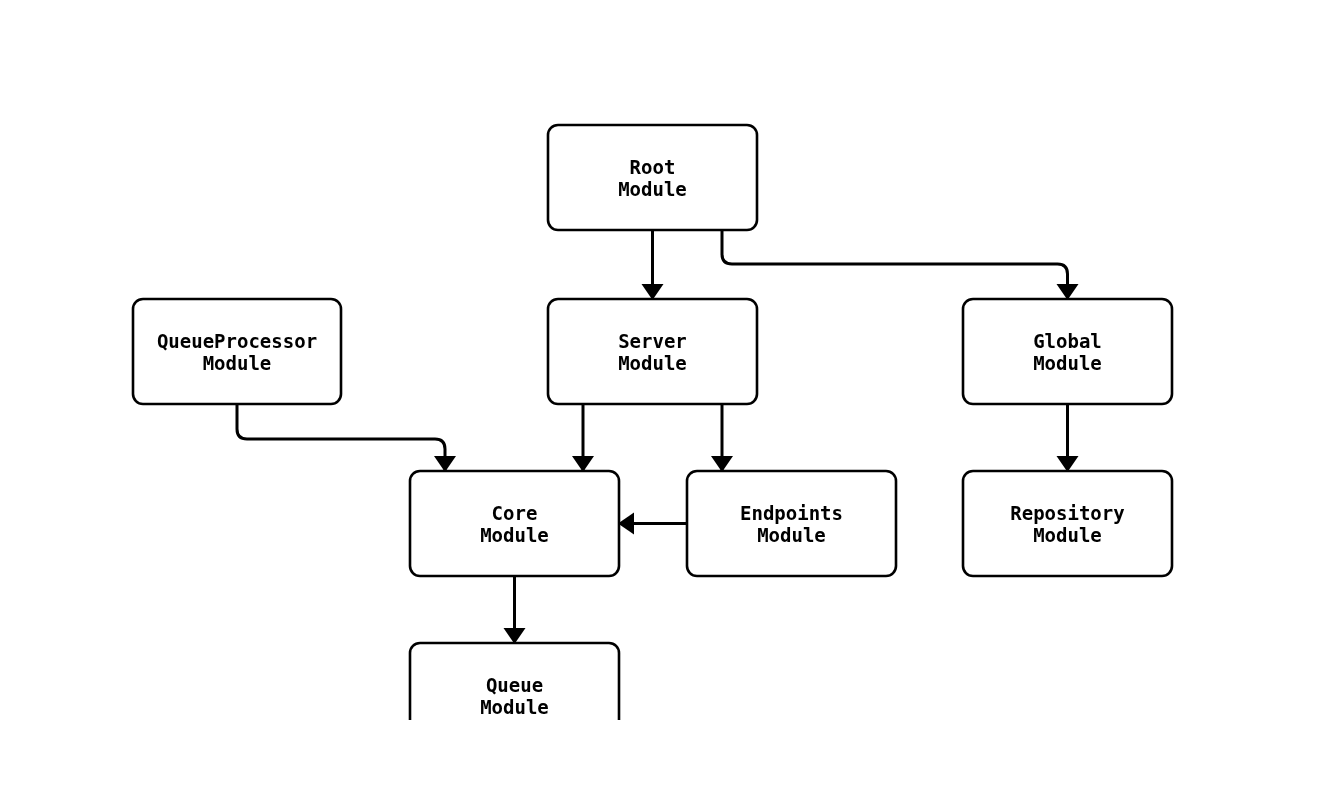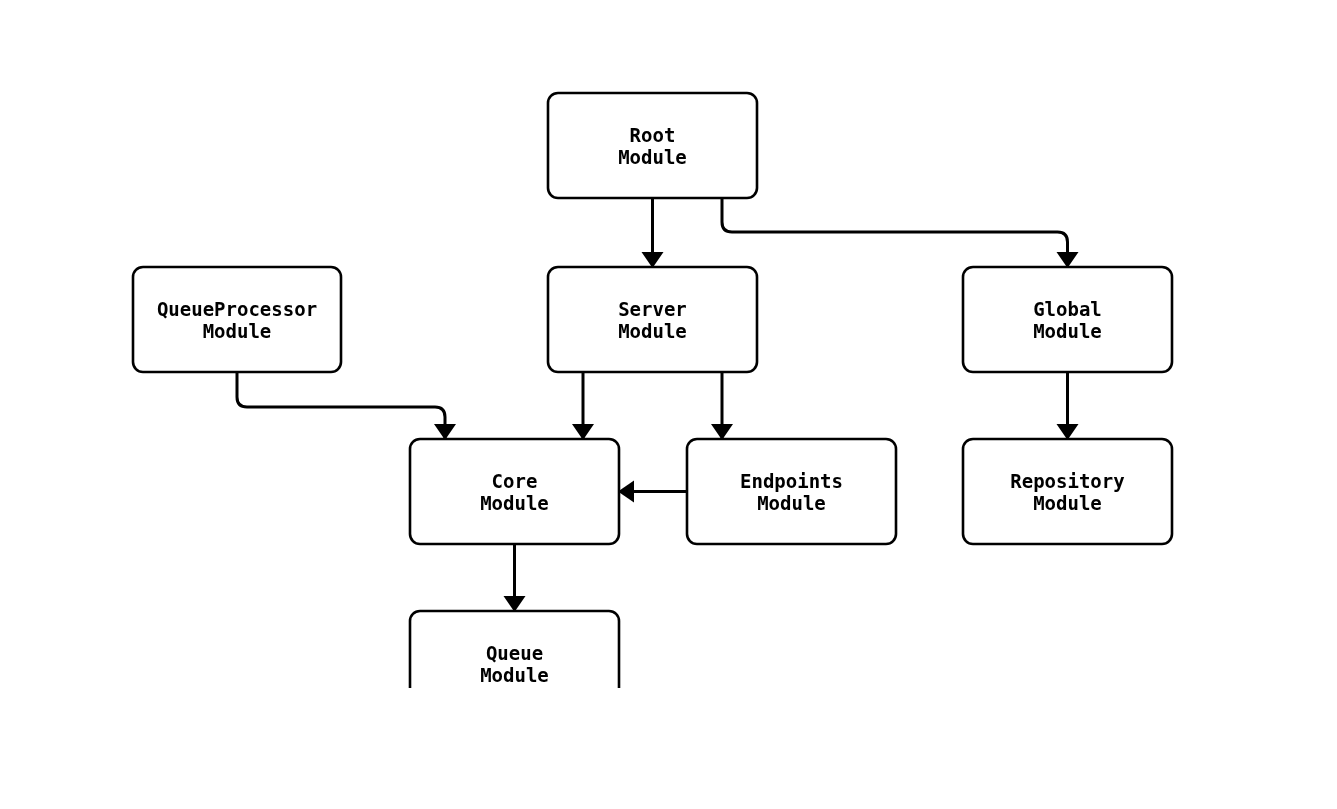--- a/index.html
+++ b/index.html
@@ -7,20 +7,21 @@
     padding: 0;
     background: #ffffff;
     font-family: "DejaVu Sans Mono", "Liberation Mono", monospace;
   }
   .canvas-wrap {
     position: relative;
     width: 1337px;
     height: 688px;
     background: #ffffff;
     overflow: hidden;
+    margin-top: 32px;
   }
   svg { display: block; }
   .node-rect {
     fill: #ffffff;
     stroke: #000000;
     stroke-width: 2.6;
   }
   .node-label {
     font-family: "DejaVu Sans Mono", "Liberation Mono", monospace;
     font-weight: bold;

